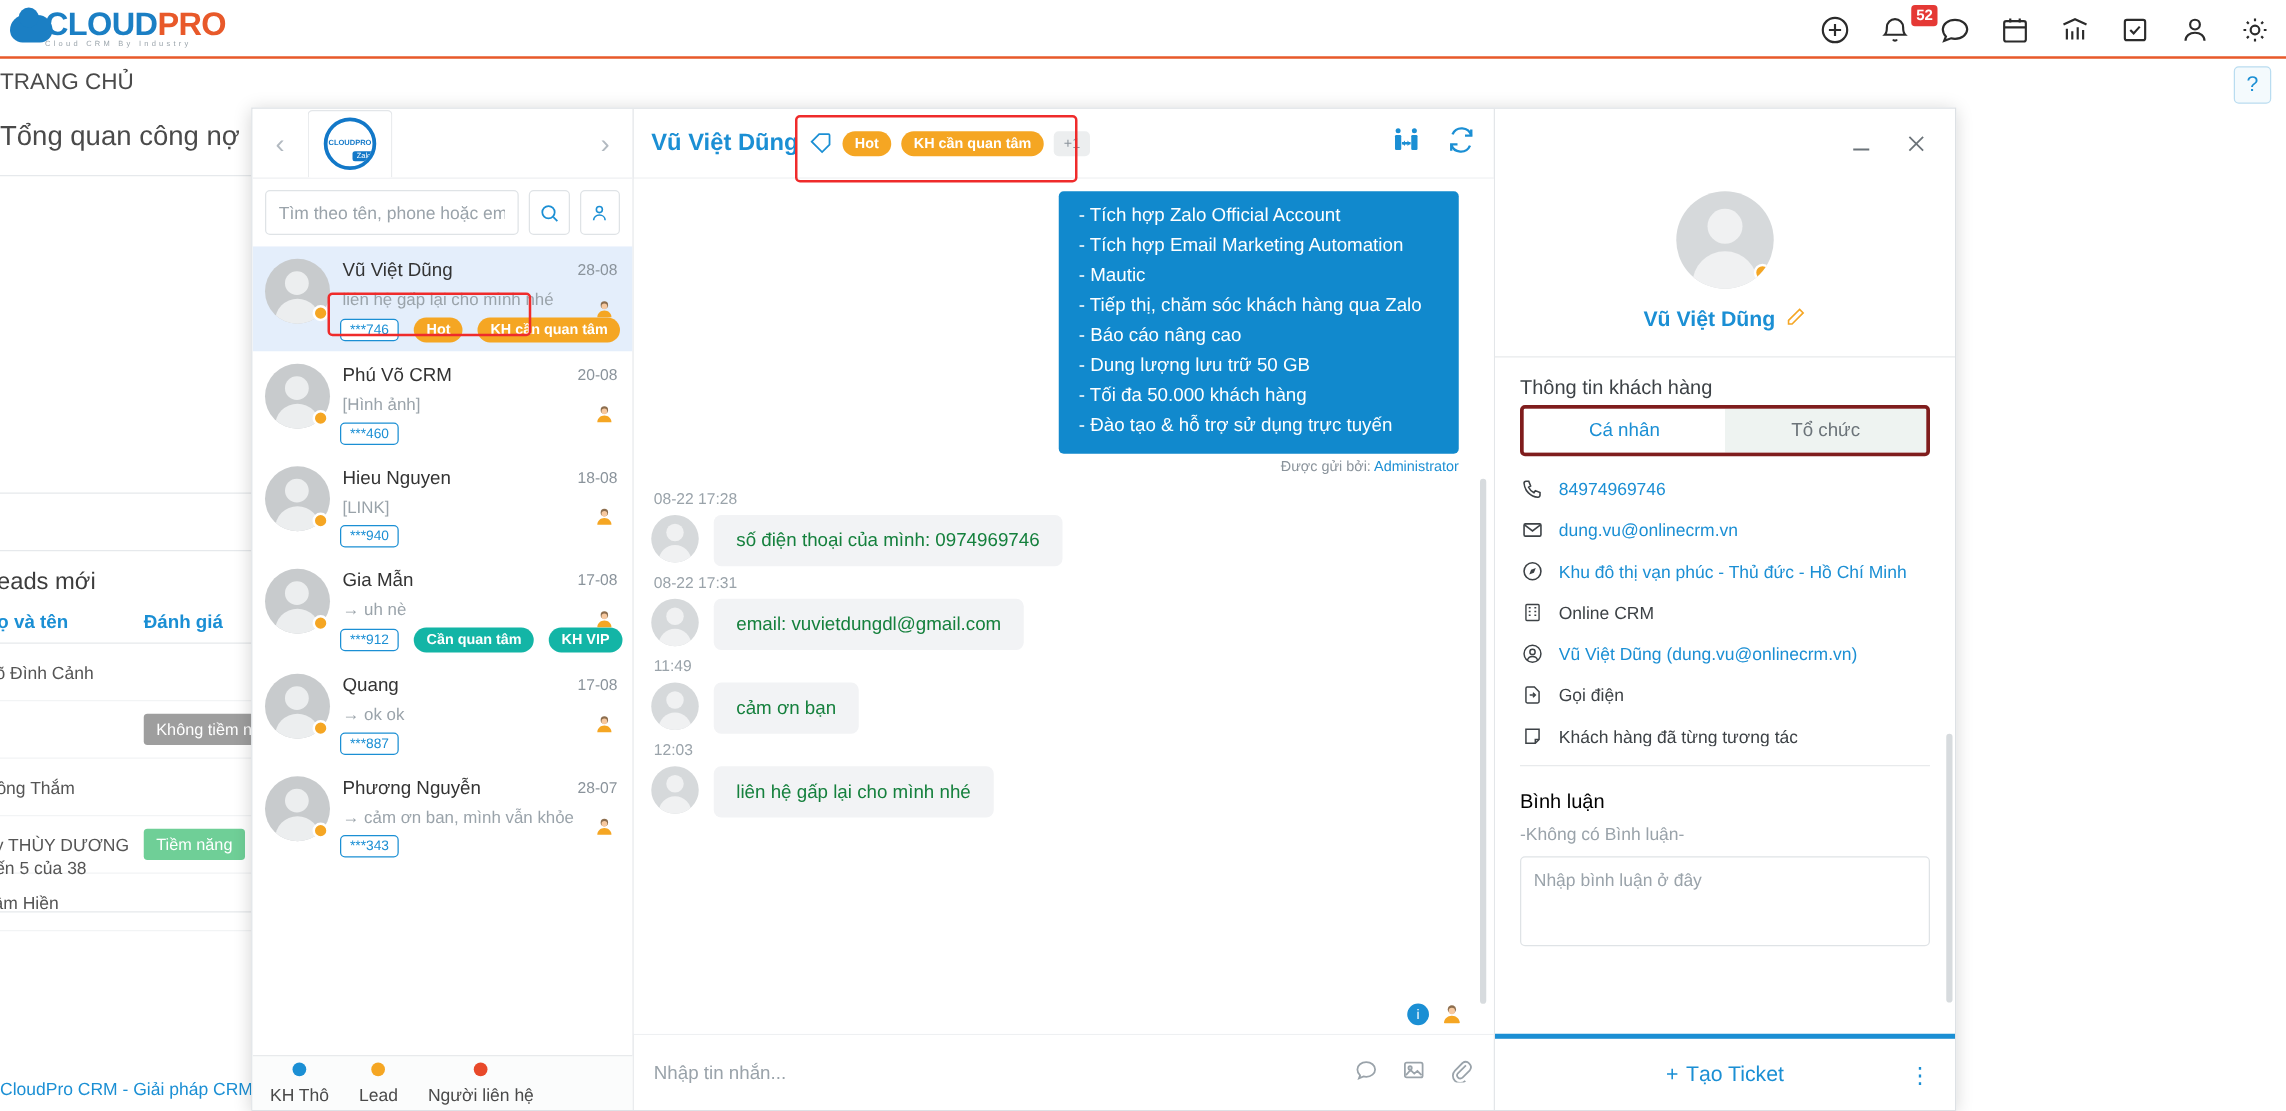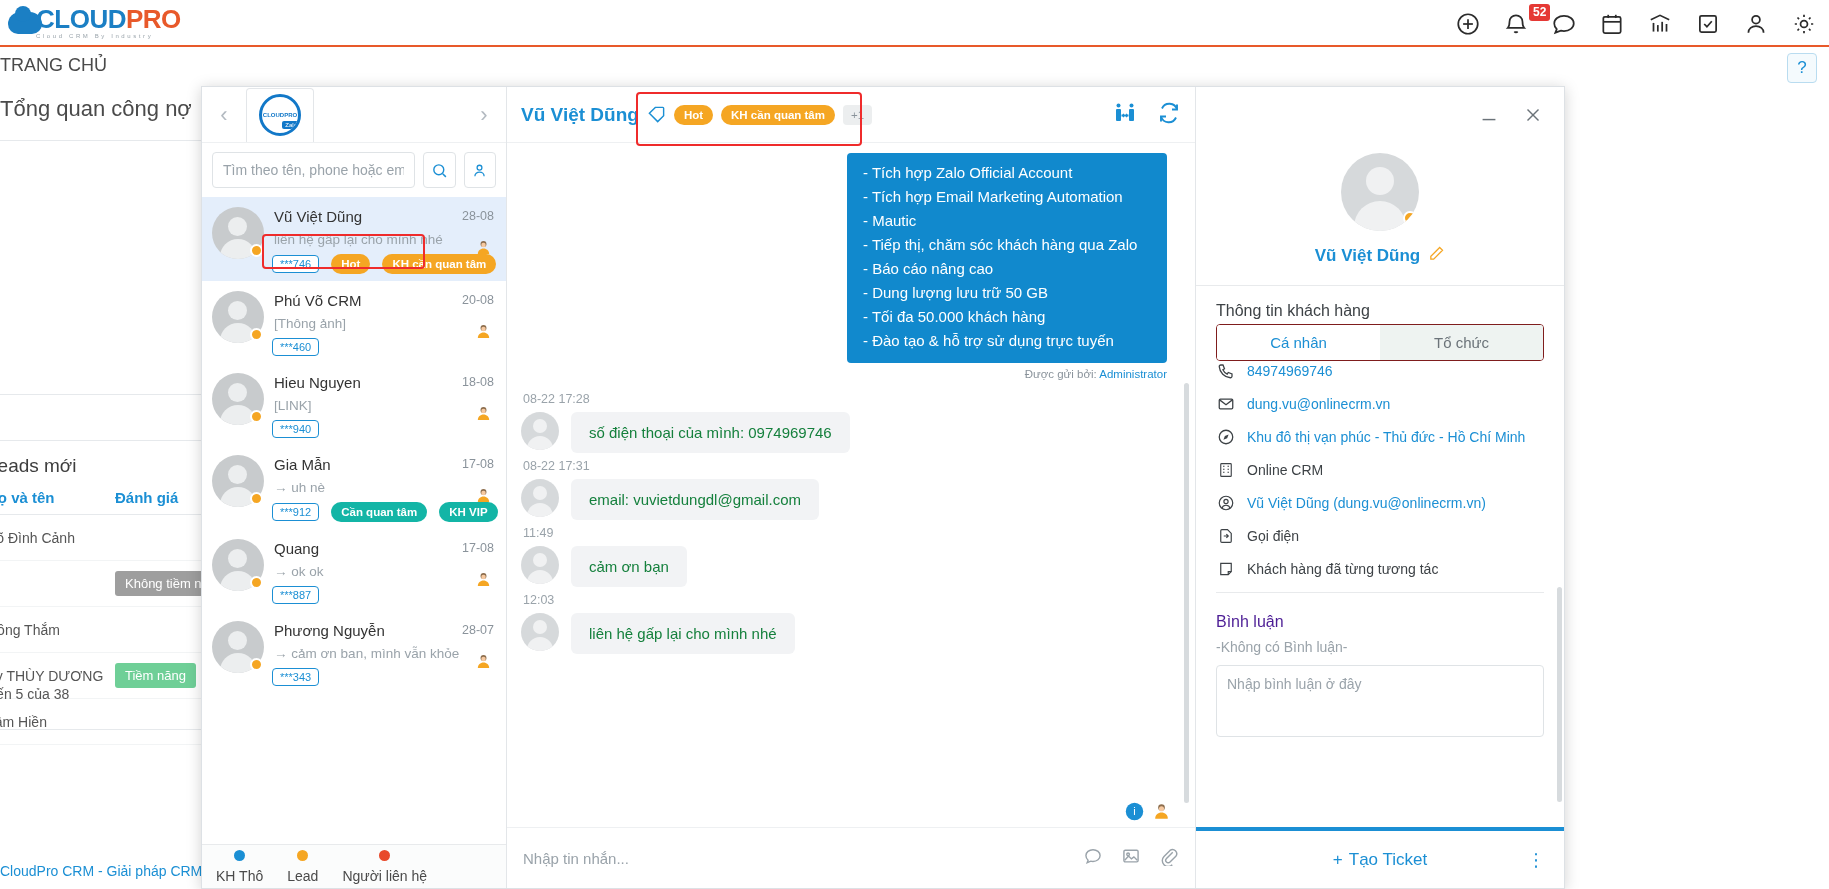--- a/index.html
+++ b/index.html
@@ -188,29 +188,29 @@
   .win-btn { color:#6b7379; cursor:pointer; display:flex; align-items:center; }
   #info-profile { text-align:center; padding-top: 10px; }
   .big-av { width: 78px; height: 78px; border-radius:50%; background:#d6d9db; margin: 0 auto; position:relative; overflow:hidden;}
   .big-av:before{content:"";position:absolute;width:28px;height:28px;border-radius:50%;background:#f0f1f2;left:25px;top:14px;}
   .big-av:after{content:"";position:absolute;width:52px;height:36px;border-radius:26px 26px 0 0;background:#f0f1f2;left:13px;top:48px;}
   .big-dot { position:absolute; right:2px; bottom:6px; width:14px;height:14px;border-radius:50%;background:#f5a623;border:2px solid #fff; z-index:2;}
   #info-name { margin-top: 14px; font-size: 17px; color:#1b8fd4; font-weight: bold; display:flex; align-items:center; justify-content:center; gap: 8px;}
   #info-divider { height:1px; background:#e8eaec; margin: 18px 0 0 0; }
   #info-body { padding: 16px 20px 0 20px; flex:1; overflow:hidden; }
   .sec-title { font-size: 16px; color:#3d4246; margin-bottom: 4px; }
-  #ct-tabs { display:flex; border:1px solid #7f1d1d; border-radius: 4px; overflow:hidden; }
+  #ct-tabs { display:flex; border:3px solid #7f1d1d; border-radius: 4px; overflow:hidden; margin-bottom: 16px; }
   .ct-tab { flex:1; text-align:center; padding: 9px 0; font-size: 15px; color:#1b8fd4; background:#fff; cursor:pointer; }
   .ct-tab.inactive { background:#eef3f1; color:#6b7379; }
   .irow { display:flex; align-items:center; gap: 12px; margin-bottom: 14px; font-size: 14px; }
   .irow .ico { width: 19px; height:19px; flex: 0 0 19px; color:#3d4246; display:flex;align-items:center;justify-content:center;}
   .irow .txt { color:#1b8fd4; white-space:nowrap; overflow:hidden; text-overflow:ellipsis; }
   .irow .txt.dark { color:#3d4246; }
   #info-divider2 { height:1px; background:#e8eaec; margin: 6px 0 14px 0; }
-  #cmt-title { font-size: 16px; color:#4c1d95; margin-bottom: 8px; margin-top: 20px; }
+  #cmt-title { font-size: 16px; color:#000000; margin-bottom: 8px; margin-top: 20px; }
   #cmt-none { font-size: 14px; color:#9aa3aa; margin-bottom: 10px; }
   #cmt-box {
     width: 100%; height: 72px; border:1px solid #dfe3e6; border-radius:4px; padding: 10px;
     font-size: 14px; color:#6b7379; font-family:"Liberation Sans", sans-serif; resize:none; outline:none;
   }
   #cmt-box::placeholder{ color:#9aa3aa; }
   #info-scroll { position:absolute; right: 2px; top: 500px; width:5px; height: 215px; background:#d7dbde; border-radius:3px; }
   #ticket-bar {
     height: 58px; border-top:1px solid #e8eaec; display:flex; align-items:center; justify-content:center;
     position:relative;
@@ -388,21 +388,21 @@
         </div>
       </div>
 
       <div class="contact">
         <div class="av-wrap">
           <div class="avatar"></div>
             <div class="dot-status"></div>
         </div>
         <div class="c-body">
           <div class="c-name">Phú Võ CRM</div>
-          <div class="c-msg">[Thông ảnh]</div>
+          <div class="c-msg">[Hình ảnh]</div>
           <div class="c-tagrow">
             <span class="phone-chip">***460</span>
           </div>
         </div>
         <div class="c-date">20-08</div>
         <div class="c-agent">
           <svg viewBox="0 0 24 24">
               <circle cx="12" cy="7" r="4.2" fill="#8d6e4e"></circle>
               <path d="M4 21c0-4.4 3.6-7.6 8-7.6s8 3.2 8 7.6z" fill="#f5a623"></path>
               <circle cx="12" cy="8.6" r="3.2" fill="#f7c9a0"></circle>

